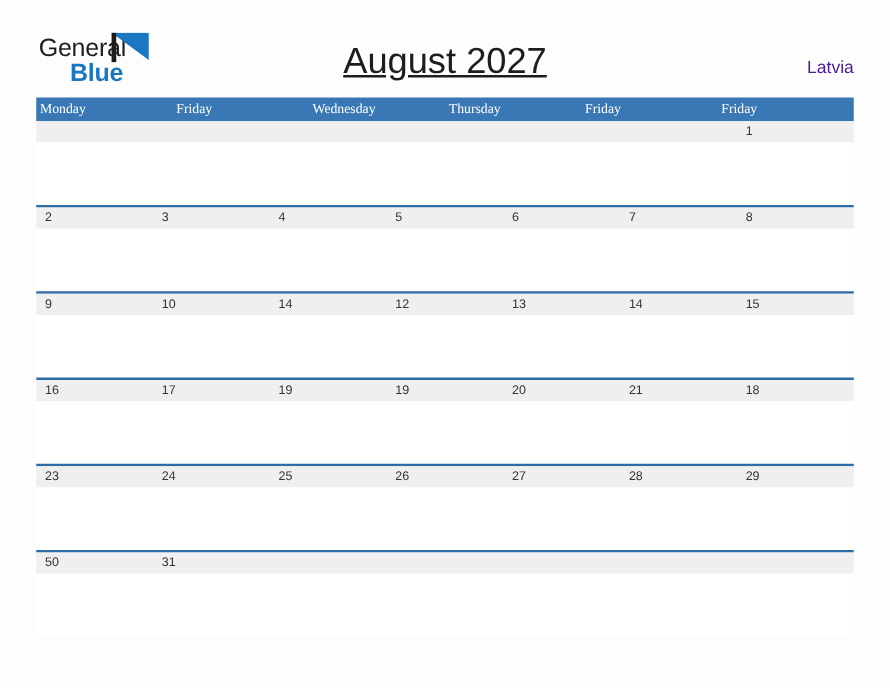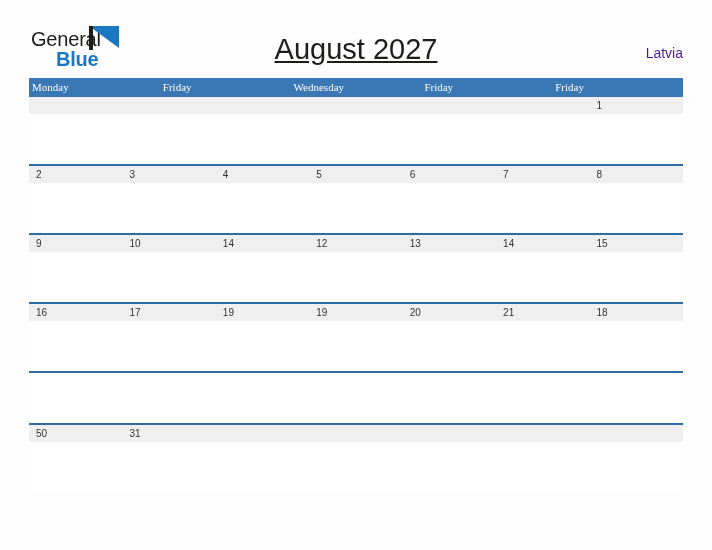--- a/index.html
+++ b/index.html
@@ -166,20 +166,21 @@
     <div class="country">Latvia</div>
 
   </div>
 
   <div class="calendar">
 
     <div class="weekday-header">
       <div class="weekday-cell">Monday</div>
       <div class="weekday-cell">Friday</div>
       <div class="weekday-cell">Wednesday</div>
+      <div class="weekday-cell">Thursday</div>
       <div class="weekday-cell">Friday</div>
       <div class="weekday-cell">Friday</div>
     </div>
 
     <div class="week-row first">
       <div class="date-band">
         <div class="date-cell"></div>
         <div class="date-cell"></div>
         <div class="date-cell"></div>
         <div class="date-cell"></div>
@@ -223,20 +224,29 @@
         <div class="date-cell">19</div>
         <div class="date-cell">19</div>
         <div class="date-cell">20</div>
         <div class="date-cell">21</div>
         <div class="date-cell">18</div>
       </div>
       <div class="week-body"></div>
     </div>
 
     <div class="week-row">
+      <div class="date-band">
+        <div class="date-cell">23</div>
+        <div class="date-cell">24</div>
+        <div class="date-cell">25</div>
+        <div class="date-cell">26</div>
+        <div class="date-cell">27</div>
+        <div class="date-cell">28</div>
+        <div class="date-cell">29</div>
+      </div>
       <div class="week-body"></div>
     </div>
 
     <div class="week-row">
       <div class="date-band">
         <div class="date-cell">50</div>
         <div class="date-cell">31</div>
         <div class="date-cell"></div>
         <div class="date-cell"></div>
         <div class="date-cell"></div>

